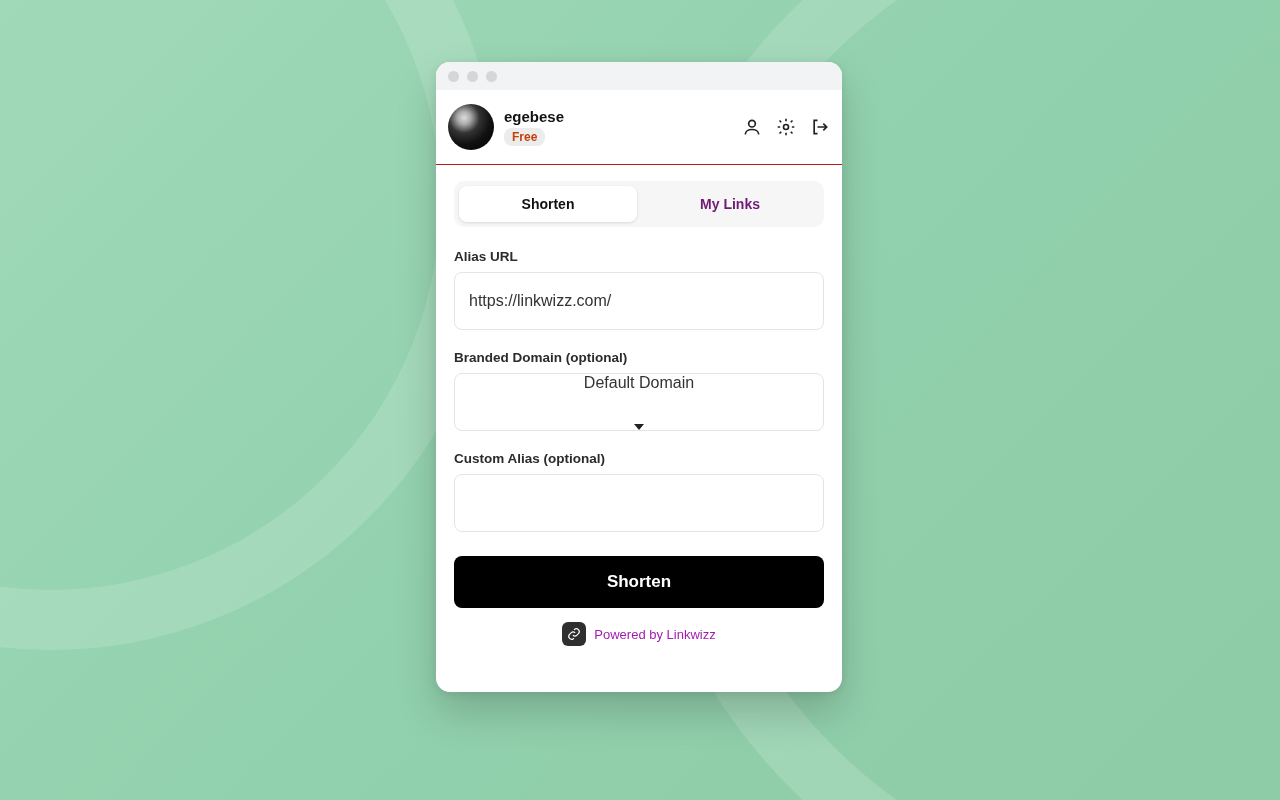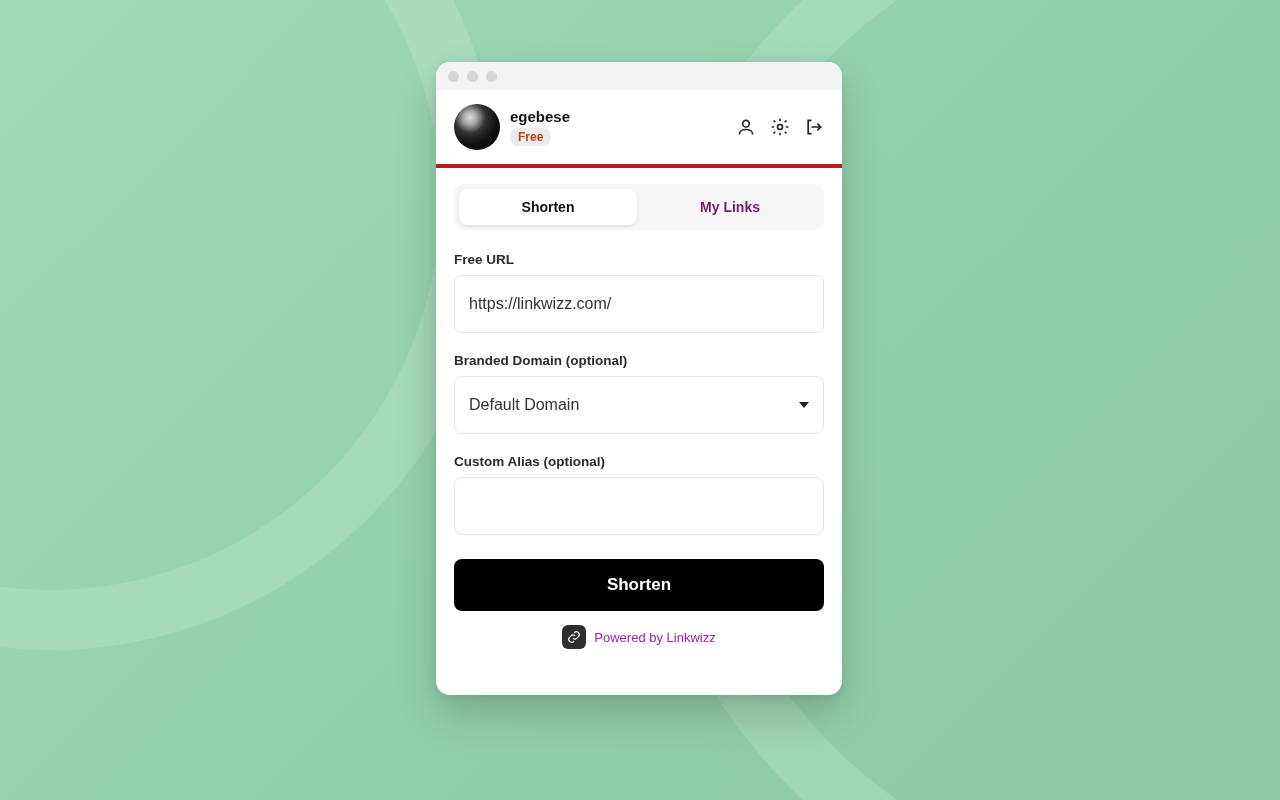--- a/index.html
+++ b/index.html
@@ -37,22 +37,22 @@
       padding-left: 12px;
       gap: 8px;
     }
     .dot {
       width: 11px; height: 11px; border-radius: 50%;
       background: #d6d6d6;
     }
     .header {
       display: flex;
       align-items: center;
-      padding: 14px 18px;
-      border-bottom: 4px solid #b91c1c;
+      padding: 14px 12px;
+      border-bottom: 1px solid #b91c1c;
     }
     .avatar {
       width: 46px; height: 46px; border-radius: 50%;
       background: radial-gradient(circle at 35% 30%, #ddd 0%, #aaa 15%, #333 35%, #111 60%, #000 100%);
       flex-shrink: 0;
     }
     .user-block { margin-left: 10px; }
     .username { font-weight: 700; font-size: 15px; color: #111; }
     .plan-badge {
       display: inline-block;
@@ -116,21 +116,21 @@
       background: #fff;
       display: flex;
       align-items: center;
       justify-content: space-between;
     }
     .input input {
       border: none; outline: none; width: 100%;
       font-size: 16px; color: #333; background: transparent;
       font-family: inherit;
     }
-    .select { cursor: pointer; }
+    .select { cursor: pointer; flex-direction: column; }
     .caret { width: 0; height: 0; border-left: 5px solid transparent; border-right: 5px solid transparent; border-top: 6px solid #222; }
 
     .submit {
       width: 100%;
       height: 52px;
       background: #000;
       color: #fff;
       border: none;
       border-radius: 8px;
       font-size: 17px;
@@ -189,21 +189,21 @@
     </div>
   </div>
 
   <div class="body">
     <div class="tabs">
       <div class="tab active">Shorten</div>
       <div class="tab">My Links</div>
     </div>
 
     <div class="field">
-      <div class="field-label">Free URL</div>
+      <div class="field-label">Alias URL</div>
       <div class="input">
         <input type="text" value="https://linkwizz.com/" style="">
       </div>
     </div>
 
     <div class="field">
       <div class="field-label">Branded Domain (optional)</div>
       <div class="select">
         <span>Default Domain</span>
         <span class="caret"></span>

